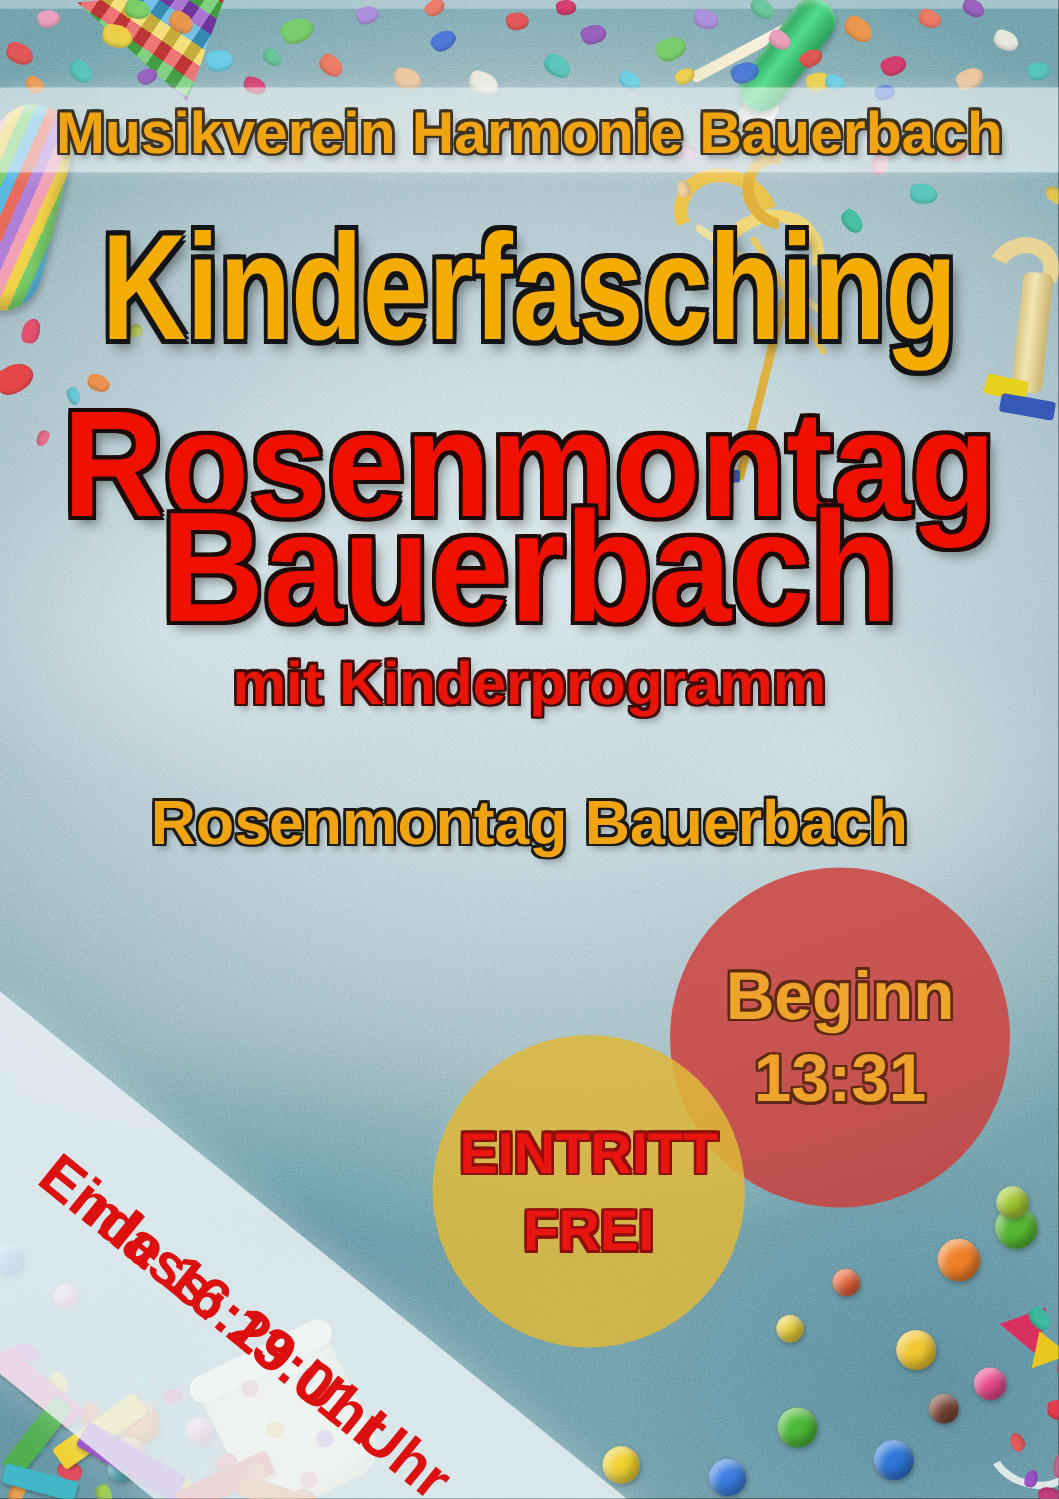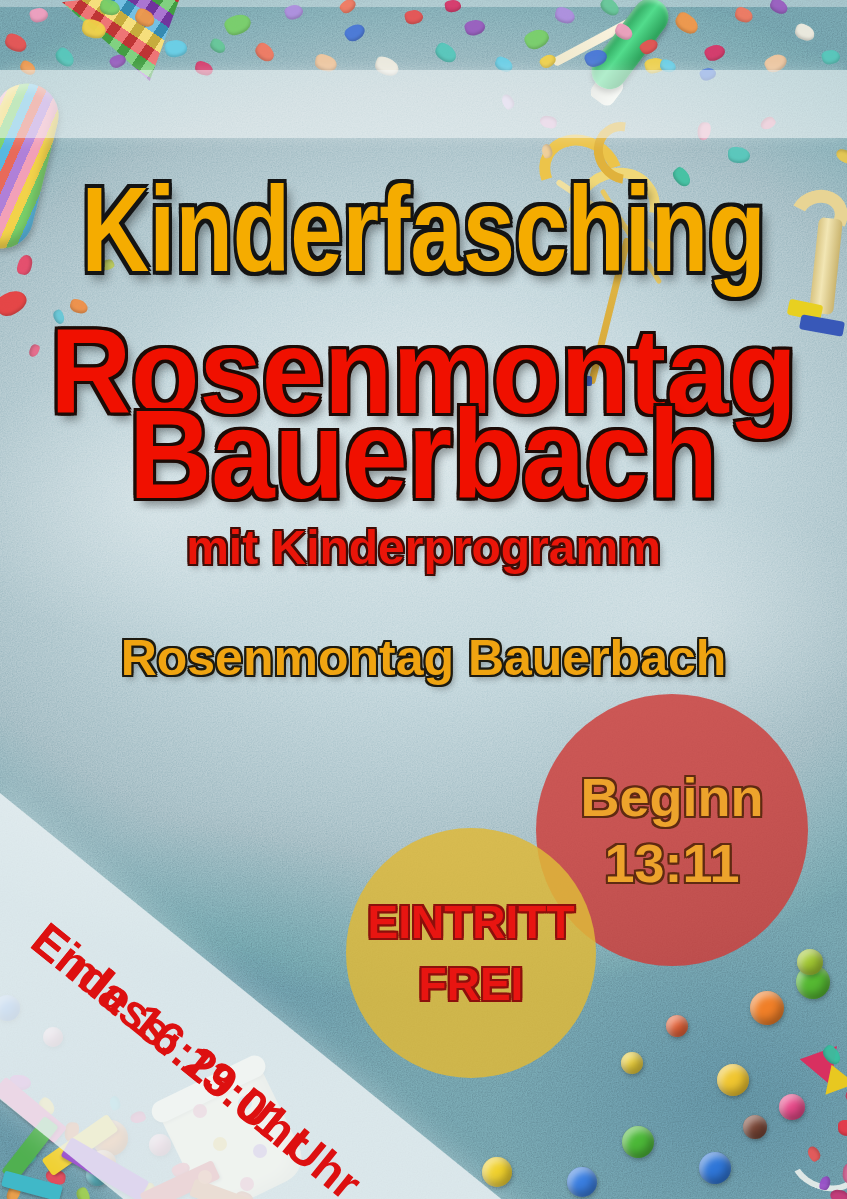--- a/index.html
+++ b/index.html
@@ -247,26 +247,27 @@
 
   <div class="diag-band">
     <div class="diag-text">
       <div>Einlass: 13:01 Uhr</div>
       <div>Ende 16:29 Uhr</div>
     </div>
   </div>
 
   <div class="circle circle-red">
     <div class="line">Beginn</div>
-    <div class="line">13:11</div>
+    <div class="line">13:31</div>
   </div>
   <div class="circle circle-yellow">
     <div class="line">EINTRITT</div>
     <div class="line">FREI</div>
   </div>
 
   <div class="header-band"></div>
+  <div class="txt club">Musikverein Harmonie Bauerbach</div>
   <div class="txt t-kinder">Kinderfasching</div>
   <div class="txt t-rosen">Rosenmontag</div>
   <div class="txt t-bauer">Bauerbach</div>
   <div class="txt t-sub">mit Kinderprogramm</div>
   <div class="txt t-venue">Rosenmontag Bauerbach</div>
 </div>
 
 </body></html>

